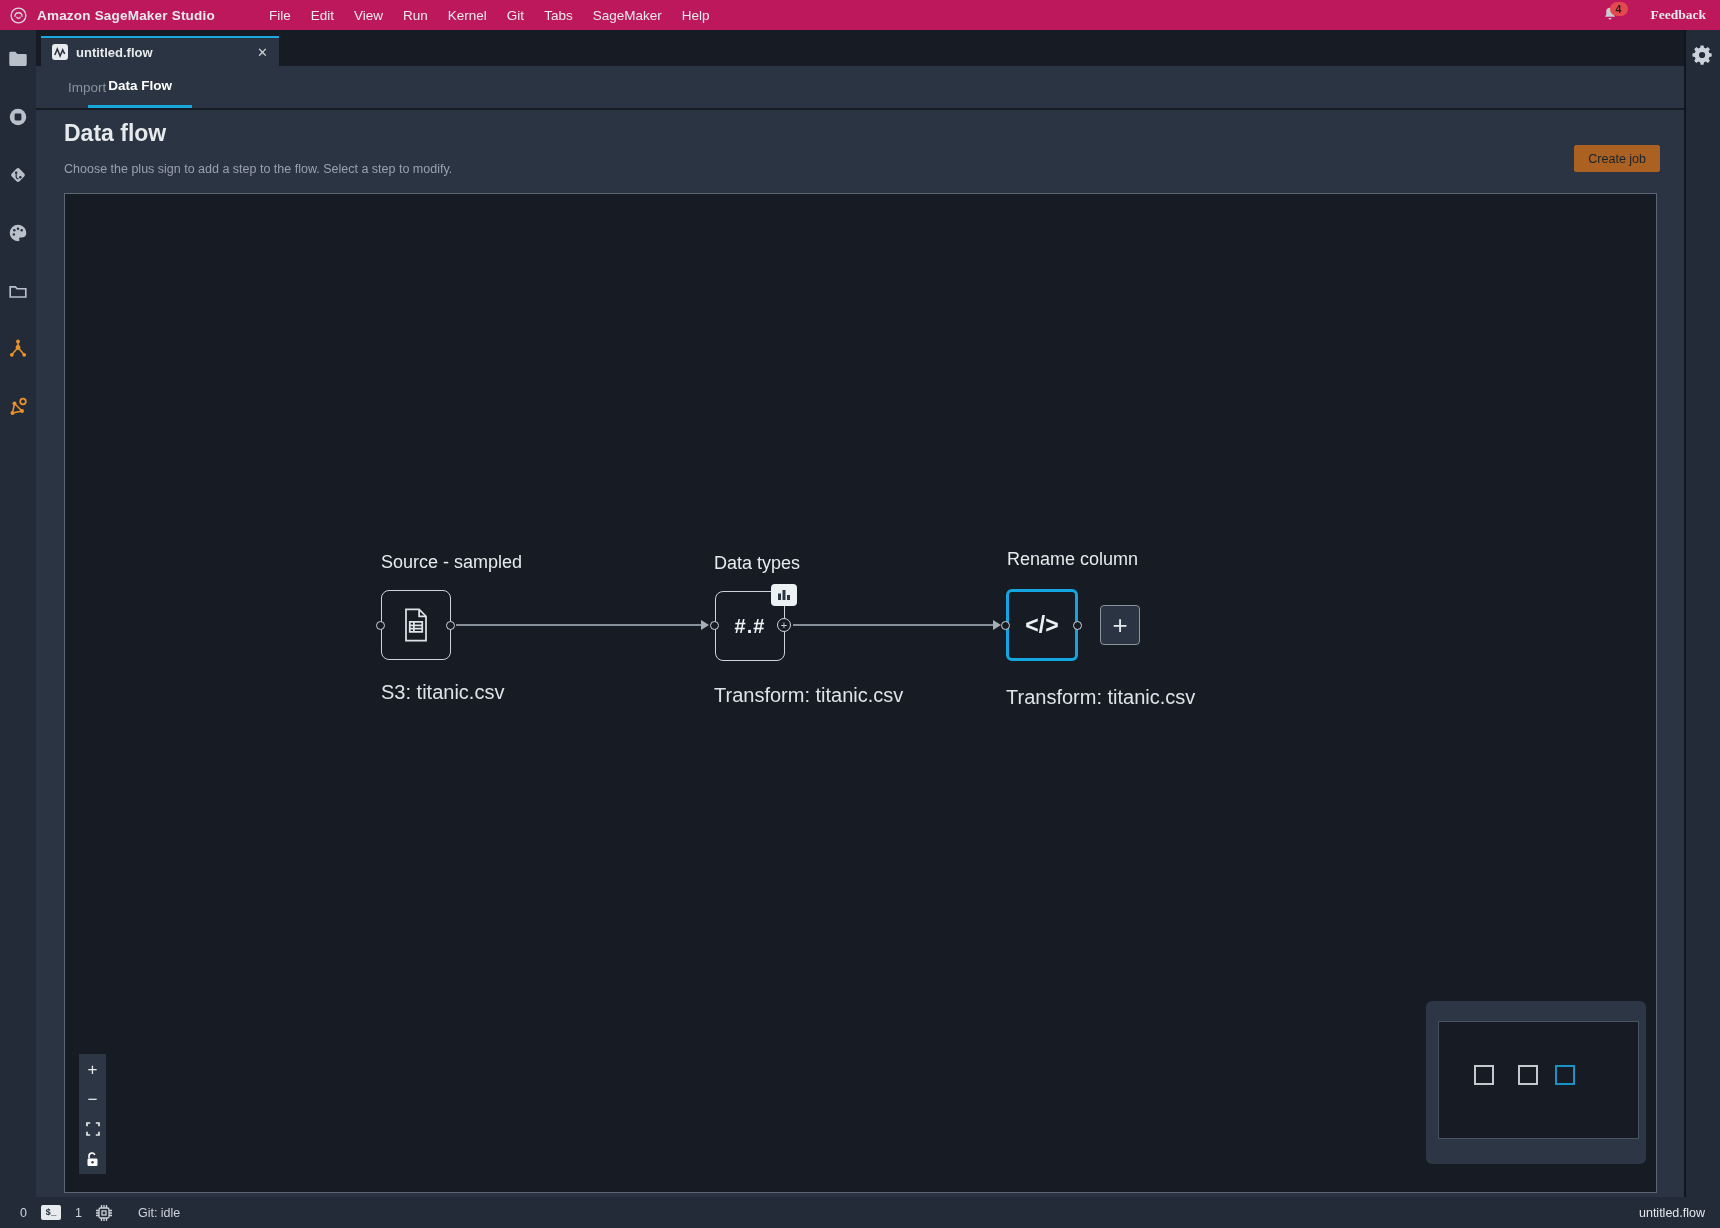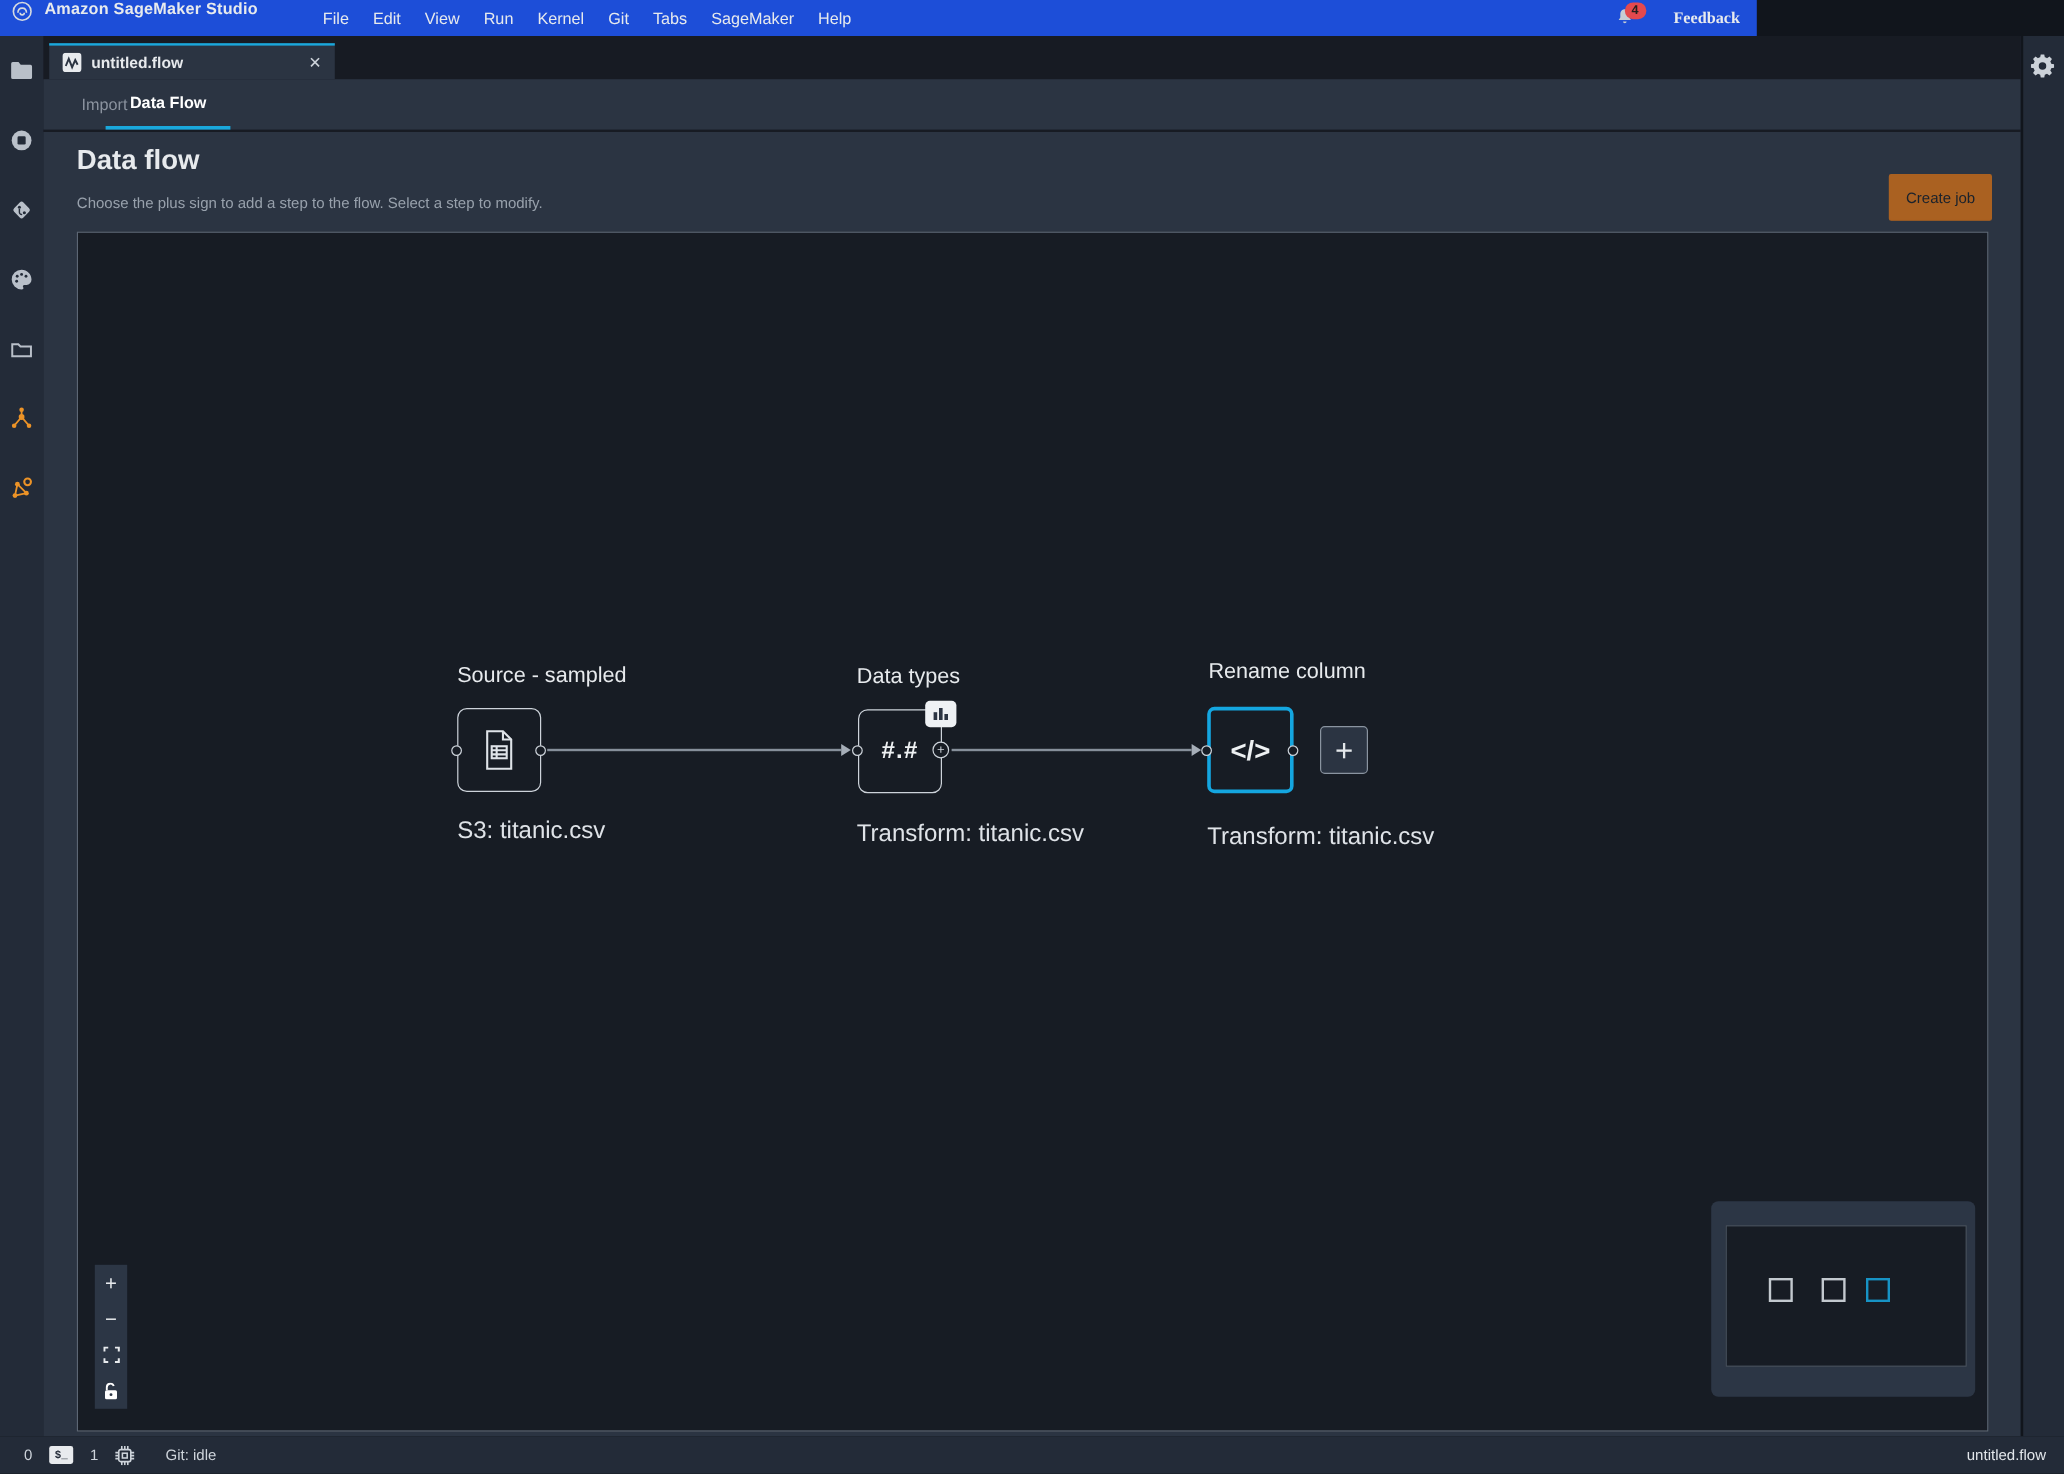--- a/index.html
+++ b/index.html
@@ -6,22 +6,22 @@
   html,body { width:1720px; height:1228px; }
   body {
     position: relative;
     background: #11151c;
     font-family: "Liberation Sans", sans-serif;
     color: #e7eaed;
     overflow: hidden;
   }
   
   .menubar {
-    position:absolute; top:0; left:0; width:1464px; height:30px;
-    background:#1d4ed8; display:flex; align-items:flex-start; z-index:10;
+    position:absolute; top:0; left:0; width:1720px; height:30px;
+    background:#be185d; display:flex; align-items:center; z-index:10;
   }
   .logo { margin-left:9px; display:flex; align-items:center; }
   .app-title { margin-left:9px; font-size:13.5px; font-weight:bold; letter-spacing:.2px; }
   .menus { position:absolute; left:269px; top:0; height:30px; display:flex; gap:20px; align-items:center; font-size:13.5px; }
   .menus span { cursor:default; }
   .menubar-right { position:absolute; right:14px; top:0; height:30px; display:flex; align-items:center; gap:30px; }
   .bell-wrap { position:relative; width:20px; height:20px; }
   .badge {
     position:absolute; top:-3px; left:9px; min-width:18px; height:14px; padding:0 5px;
     background:#e4494e; border-radius:8px; color:#26201d; font-size:10.5px; font-weight:bold;
@@ -55,21 +55,21 @@
   }
   .subtab { display:flex; align-items:center; padding:0 2px; color:#8a929e; cursor:pointer; }
   .subtab.active {
     color:#ffffff; font-weight:bold;
     border-bottom:3px solid #1aa8dc; padding:0 20px; margin:0 -20px;
   }
   .header { position:relative; width:100%; height:83px; }
   .page-title { position:absolute; left:28px; top:10px; font-size:23px; font-weight:bold; }
   .page-subtitle { position:absolute; left:28px; top:52px; font-size:12.5px; color:#98a1ac; }
   .create-job {
-    position:absolute; right:24px; top:35px; height:39px; padding:0 13px;
+    position:absolute; right:24px; top:35px; height:27px; padding:0 13px;
     background:#aa6121; border:1px solid #aa6121; border-radius:2px;
     color:#1a222c; font-size:12.5px; font-family:"Liberation Sans",sans-serif;
     display:flex; align-items:center; cursor:pointer;
   }
   
   .canvas {
     position:absolute; left:28px; top:163px; width:1593px; height:1000px;
     background:#171c24; border:1px solid #5c6674;
   }
   .node-title { position:absolute; font-size:18px; color:#e7eaed; white-space:nowrap; }

